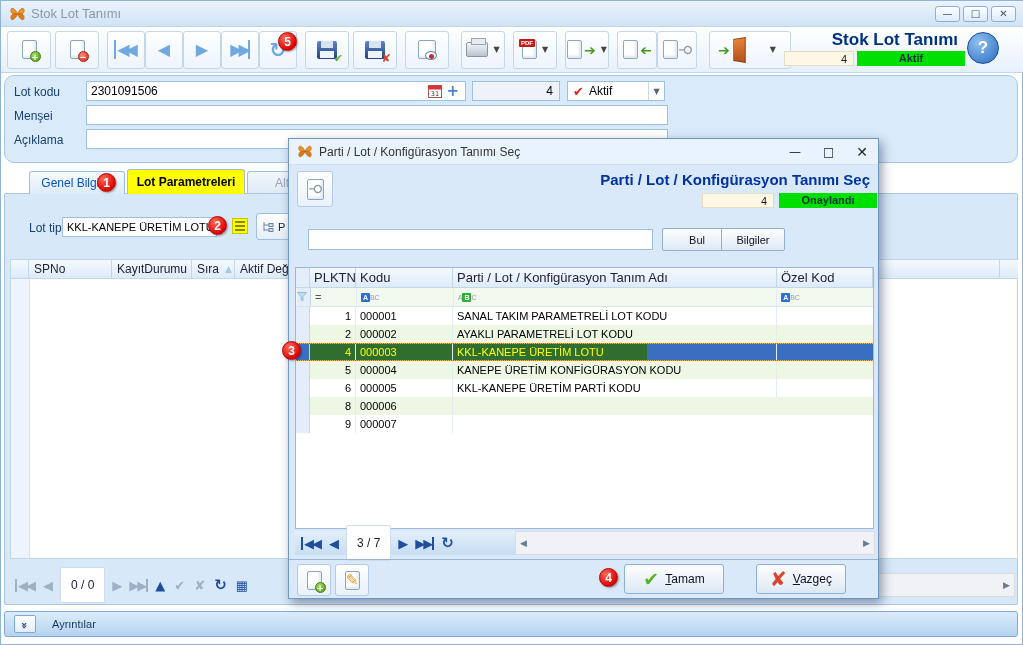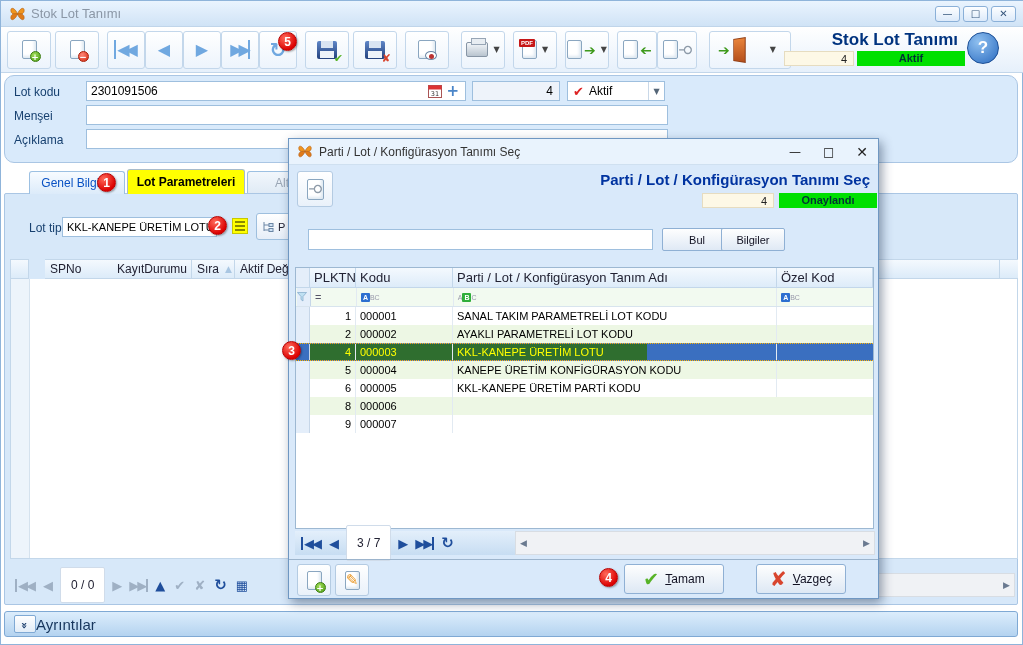--- a/index.html
+++ b/index.html
@@ -112,21 +112,21 @@
 
   .hscroll { position:absolute; background:#f0f2f5; border:1px solid #d8dde3; display:flex;
     align-items:center; justify-content:space-between; padding:0 4px; color:#6a7a90; font-size:9px; }
 
   
   .detailsbar { position:absolute; left:3px; top:610px; width:1014px; height:26px; border-radius:3px;
     background:linear-gradient(#dcedfc,#b4d3f0); border:1px solid #7fa9d4; display:flex; align-items:center; }
   .chevbtn { width:22px; height:18px; margin-left:9px; background:linear-gradient(#fefefe,#e2edf8);
     border:1px solid #7fa9d4; border-radius:2px; display:flex; align-items:center; justify-content:center; }
   .chevbtn span { display:inline-block; transform:rotate(90deg); color:#1c3f6e; font-size:11px; font-weight:bold; letter-spacing:-2px; }
-  .detailsbar .dlabel { font-size:15px; color:#17365d; }
+  .detailsbar .dlabel { margin-left:16px; font-size:11px; color:#17365d; }
 
   
   .modal { position:absolute; left:287px; top:137px; width:591px; height:461px; z-index:10;
     background:#d9e9fa; border:1px solid #6f97c2; box-shadow:3px 4px 10px rgba(20,40,70,.45); }
   .mtitle { position:absolute; left:0; top:0; width:100%; height:26px; background:#e9f3fd;
     border-bottom:1px solid #cfe0f0; display:flex; align-items:center; }
   .mtitle .mtext { margin-left:30px; font-size:12px; color:#333; }
   .mctrls { position:absolute; right:10px; top:0; height:26px; display:flex; align-items:center; gap:22px;
     color:#222; font-size:12px; }
   .mheading { position:absolute; right:8px; top:32px; font-size:15px; font-weight:bold; color:#0033a0; }
@@ -322,21 +322,21 @@
     <div class="pbtn" style="left:251px;top:19px;width:64px;height:27px;">
       <svg width="12" height="12" viewBox="0 0 12 12">
           <path d="M2 1 V10 M2 4 H7 M2 9 H7" stroke="#6a86a5" fill="none"></path>
           <rect x="7" y="2.5" width="4" height="3" fill="#cfe2f5" stroke="#6a86a5"></rect>
           <rect x="7" y="7.5" width="4" height="3" fill="#cfe2f5" stroke="#6a86a5"></rect>
         </svg>
       <span>P</span>
     </div>
 
     <div class="mg-h" style="left:5px;top:65px;width:19px;border-left:1px solid #c3d7ea;"></div>
-    <div class="mg-h" style="left:24px;top:65px;width:83px;margin-left:16px;">SPNo</div>
+    <div class="mg-h" style="left:24px;top:65px;width:83px;">SPNo</div>
     <div class="mg-h" style="left:107px;top:65px;width:80px;">KayıtDurumu</div>
     <div class="mg-h" style="left:187px;top:65px;width:43px;">
       <span>Sıra</span>
       <span class="sort-up icon">▲</span>
     </div>
     <div class="mg-h" style="left:230px;top:65px;width:587px;">Aktif Değiş</div>
     <div class="mg-h" style="left:817px;top:65px;width:178px;">lama</div>
     <div class="mg-h" style="left:995px;top:65px;width:18px;border-right:0;"></div>
     <div class="mg-body" style="left:5px;top:85px;width:1008px;height:280px;">
       <div class="mg-ind"></div>

